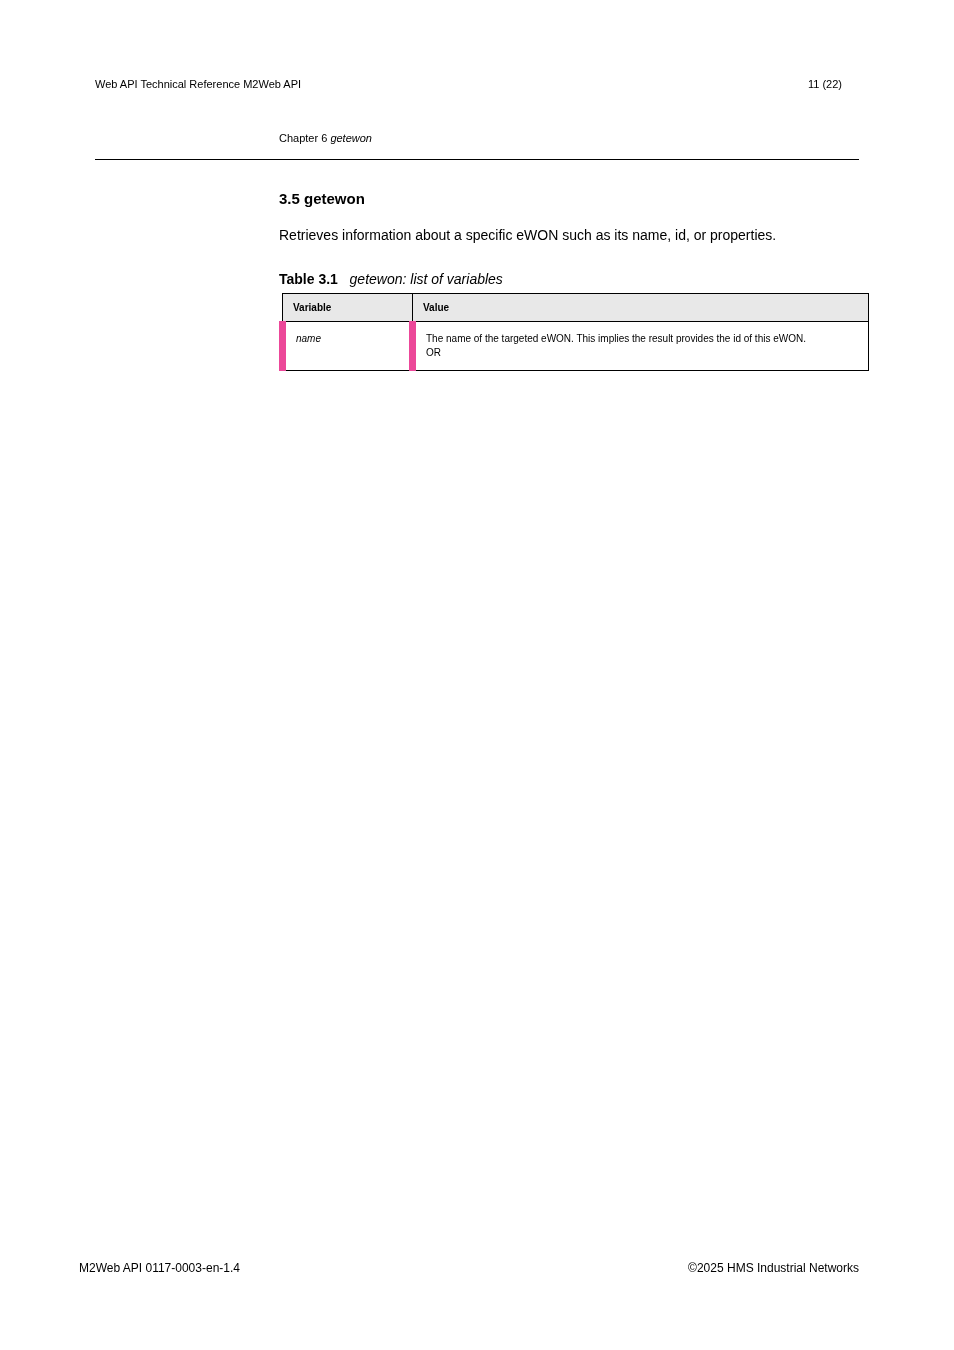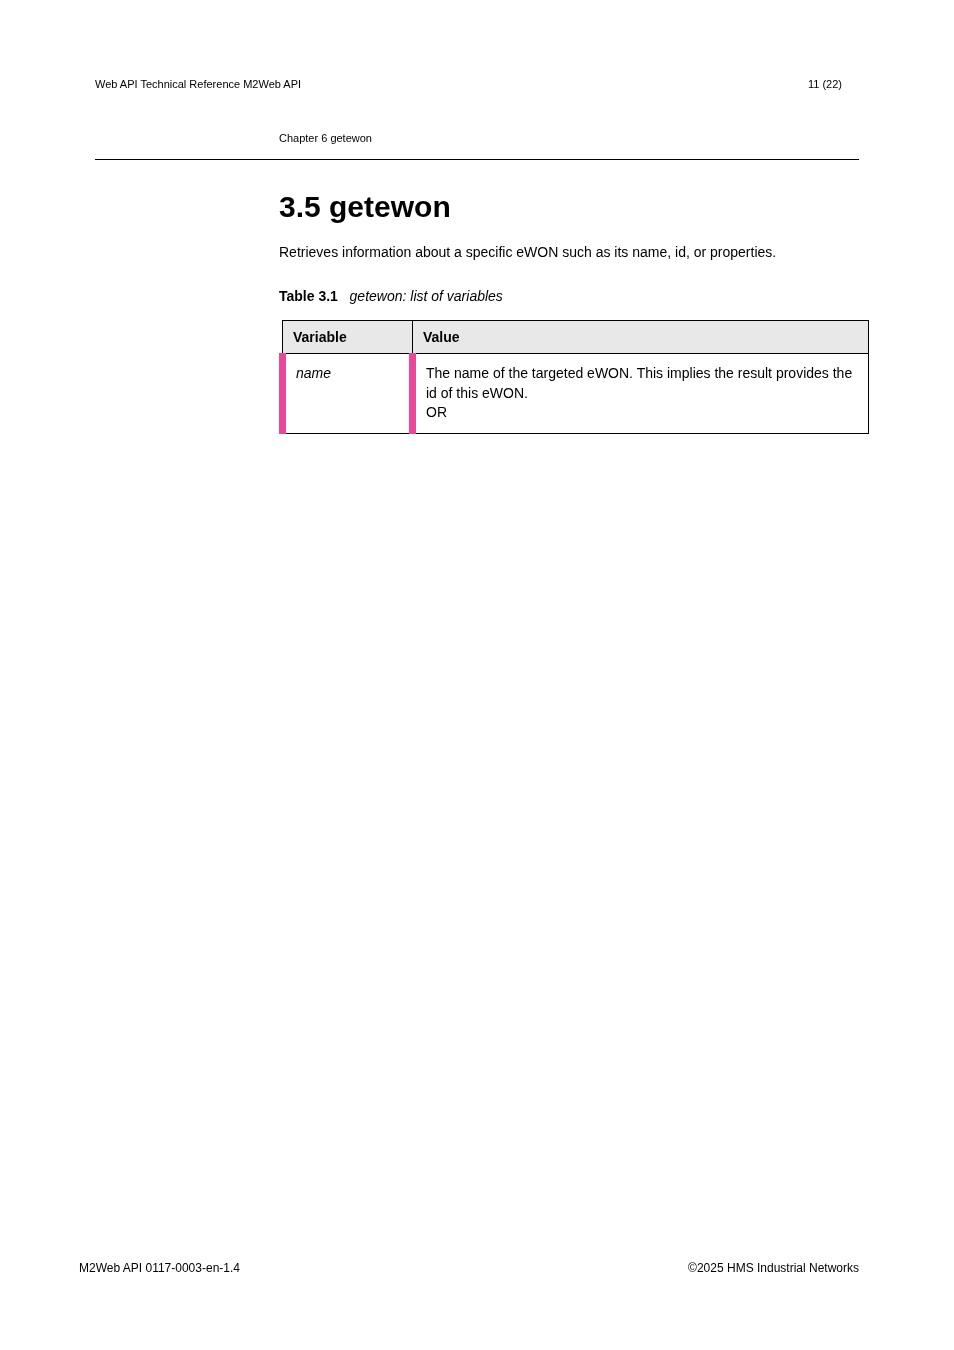--- a/index.html
+++ b/index.html
@@ -28,30 +28,31 @@
     }
     .header-right {
       font-size: 11px;
     }
     .section-title {
       font-size: 11px;
       margin-top: 42px;
       padding-left: 184px;
     }
     .section-title-full-italic {
+      font-style: italic;
     }
     .divider {
       margin: 15px 95px 0 95px;
       border-top: 1px solid #000;
     }
     .content {
       padding: 0 95px;
     }
     .section-heading {
-      font-size: 30px;
+      font-size: 15px;
       font-weight: bold;
       margin-top: 30px;
       margin-left: 184px;
     }
     .body-text {
       font-size: 14px;
       margin-top: 18px;
       margin-left: 184px;
       line-height: 1.45;
     }
@@ -60,25 +61,25 @@
       margin-top: 26px;
       margin-left: 184px;
     }
     .table-caption .bold {
       font-weight: bold;
     }
     .table-caption .italic {
       font-style: italic;
     }
     .vartable {
-      margin-top: 16px;
+      margin-top: 6px;
       margin-left: 184px;
       border-collapse: collapse;
       width: 590px;
-      font-size: 14px;
+      font-size: 10px;
     }
     .vartable th {
       background: #e8e8e8;
       border: 1px solid #000;
       text-align: left;
       padding: 8px 10px;
       font-weight: bold;
     }
     .vartable td {
       border-left: 7px solid #ec4899;

